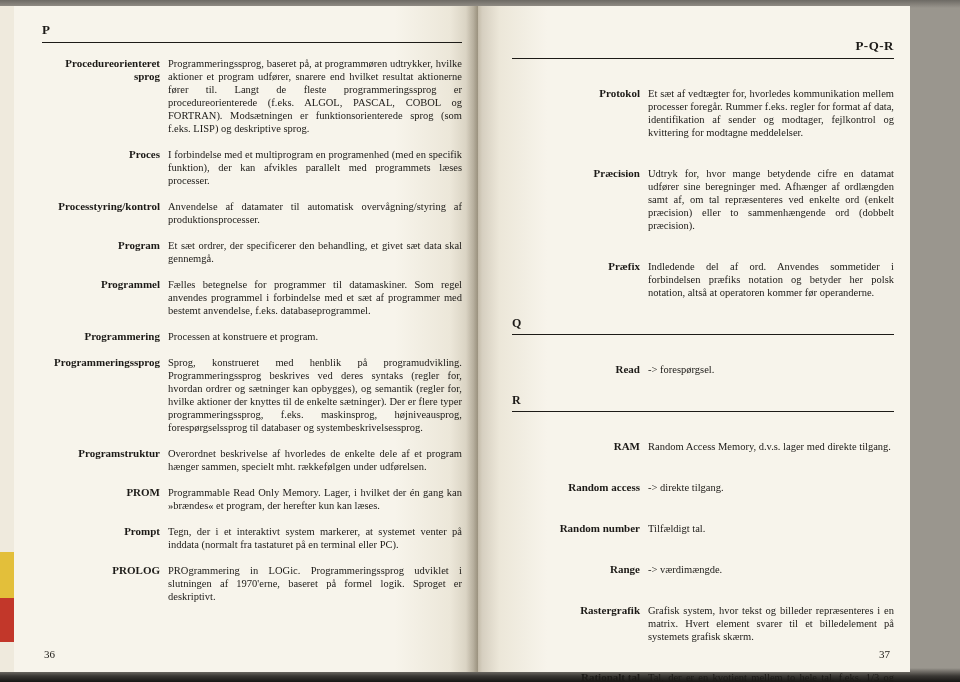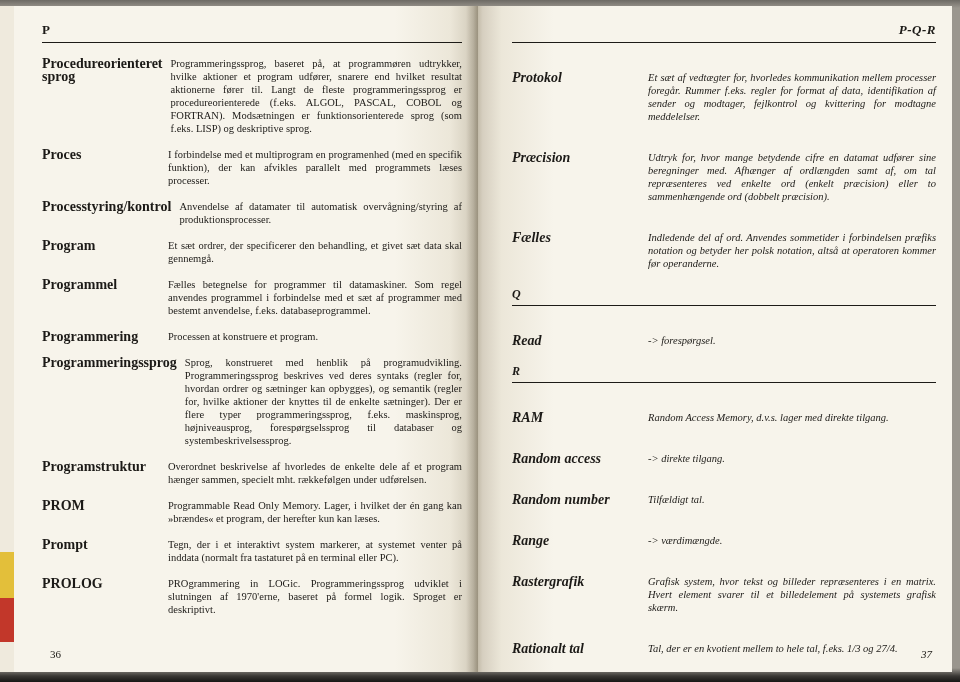--- a/index.html
+++ b/index.html
@@ -22,54 +22,54 @@
 
   .book { position: absolute; left: 14px; top: 6px; width: 938px; height: 666px; }
 
   .page { position: absolute; top: 0; height: 666px; color: #1c1a17; }
   .page-left {
     left: 0; width: 464px;
     background: linear-gradient(to right, #f7f4eb 0%, #f7f4eb 82%, #ece7d9 94%, #d2cbba 99%, #bfb7a4 100%);
     box-sizing: border-box; padding: 16px 16px 0 28px;
   }
   .page-right {
-    left: 464px; width: 474px;
+    left: 464px; width: 432px;
     background: linear-gradient(to left, #f7f4eb 0%, #f7f4eb 84%, #ece7d9 95%, #d6cfc0 99%, #c4bcaa 100%);
-    box-sizing: border-box; padding: 16px 16px 0 34px; font-style: italic;
+    box-sizing: border-box; padding: 32px 16px 0 34px;
   }
 
   .page-header {
     font-weight: bold; font-size: 13px; letter-spacing: 0.5px;
     border-bottom: 1.5px solid #1d1b17; padding-bottom: 4px; margin-bottom: 14px;
   }
   .page-header.align-right { text-align: right; }
 
   .entries { }
   .entry { display: flex; margin-bottom: 13px; }
   .page-right .entry { margin-bottom: 17px; margin-top: 28px; }
   .term {
     flex: 0 0 118px; padding-right: 8px;
-    font-weight: bold; font-size: 14px; line-height: 13px;
+    font-weight: bold; font-size: 11px; line-height: 13px; text-align: right;
   }
   .page-right .term { flex: 0 0 128px; }
   .definition {
     flex: 1; font-size: 10.5px; line-height: 13px;
     text-align: justify;
   }
 
   .section-heading {
     font-weight: bold; font-size: 12px;
     border-bottom: 1.5px solid #1d1b17;
     padding-bottom: 3px; margin: 4px 0 16px 0;
   }
 
   .page-number {
     position: absolute; bottom: 12px; font-size: 11px; color: #23211d;
   }
-  .page-number.num-left  { left: 36px; }
+  .page-number.num-left  { left: 30px; }
   .page-number.num-right { right: 20px; }
 
   
   .gutter {
     position: absolute; top: 0; left: 452px; width: 24px; height: 666px;
     background: linear-gradient(to right, rgba(90,80,60,0) 0%, rgba(90,80,60,0.35) 48%, rgba(60,52,38,0.45) 52%, rgba(90,80,60,0) 100%);
     pointer-events: none;
   }
 </style>
 </head>
@@ -146,21 +146,21 @@
       <div class="entries" id="right-sections">
           <div class="entry">
             <div class="term">Protokol</div>
             <div class="definition">Et sæt af vedtægter for, hvorledes kommunikation mellem processer foregår. Rummer f.eks. regler for format af data, identifikation af sender og modtager, fejlkontrol og kvittering for modtagne meddelelser.</div>
           </div>
           <div class="entry">
             <div class="term">Præcision</div>
             <div class="definition">Udtryk for, hvor mange betydende cifre en datamat udfører sine beregninger med. Afhænger af ordlængden samt af, om tal repræsenteres ved enkelte ord (enkelt præcision) eller to sammenhængende ord (dobbelt præcision).</div>
           </div>
           <div class="entry">
-            <div class="term">Fælles</div>
+            <div class="term">Præfix</div>
             <div class="definition">Indledende del af ord. Anvendes sommetider i forbindelsen præfiks notation og betyder her polsk notation, altså at operatoren kommer før operanderne.</div>
           </div>
           <div class="section-heading">Q</div>
           <div class="entry">
             <div class="term">Read</div>
             <div class="definition">-&gt; forespørgsel.</div>
           </div>
           <div class="section-heading">R</div>
           <div class="entry">
             <div class="term">RAM</div>

